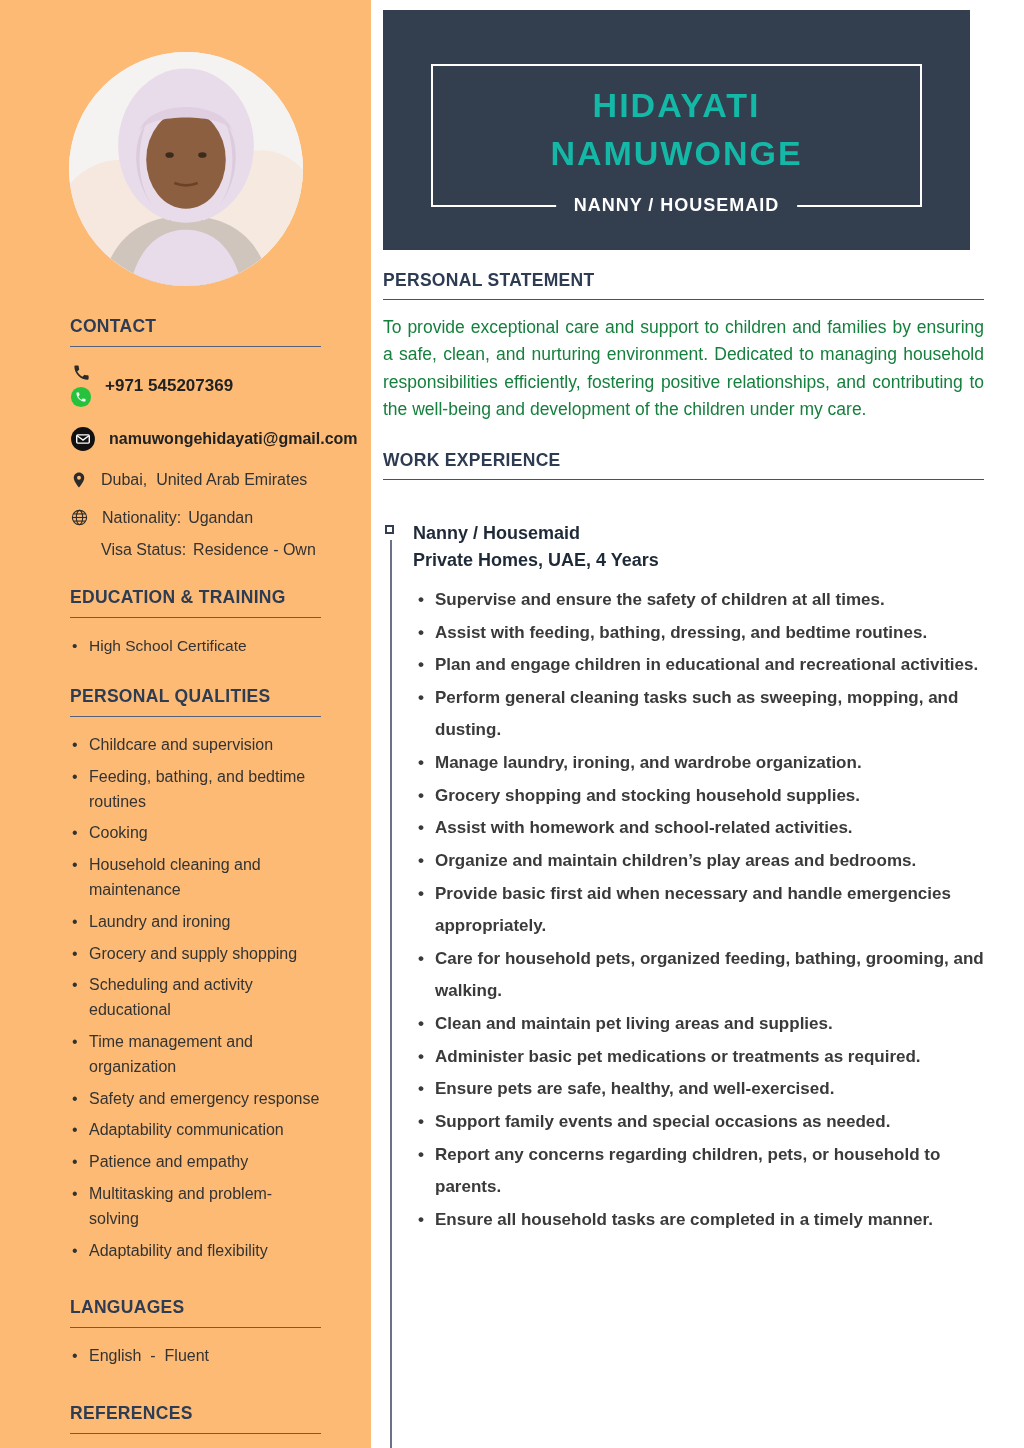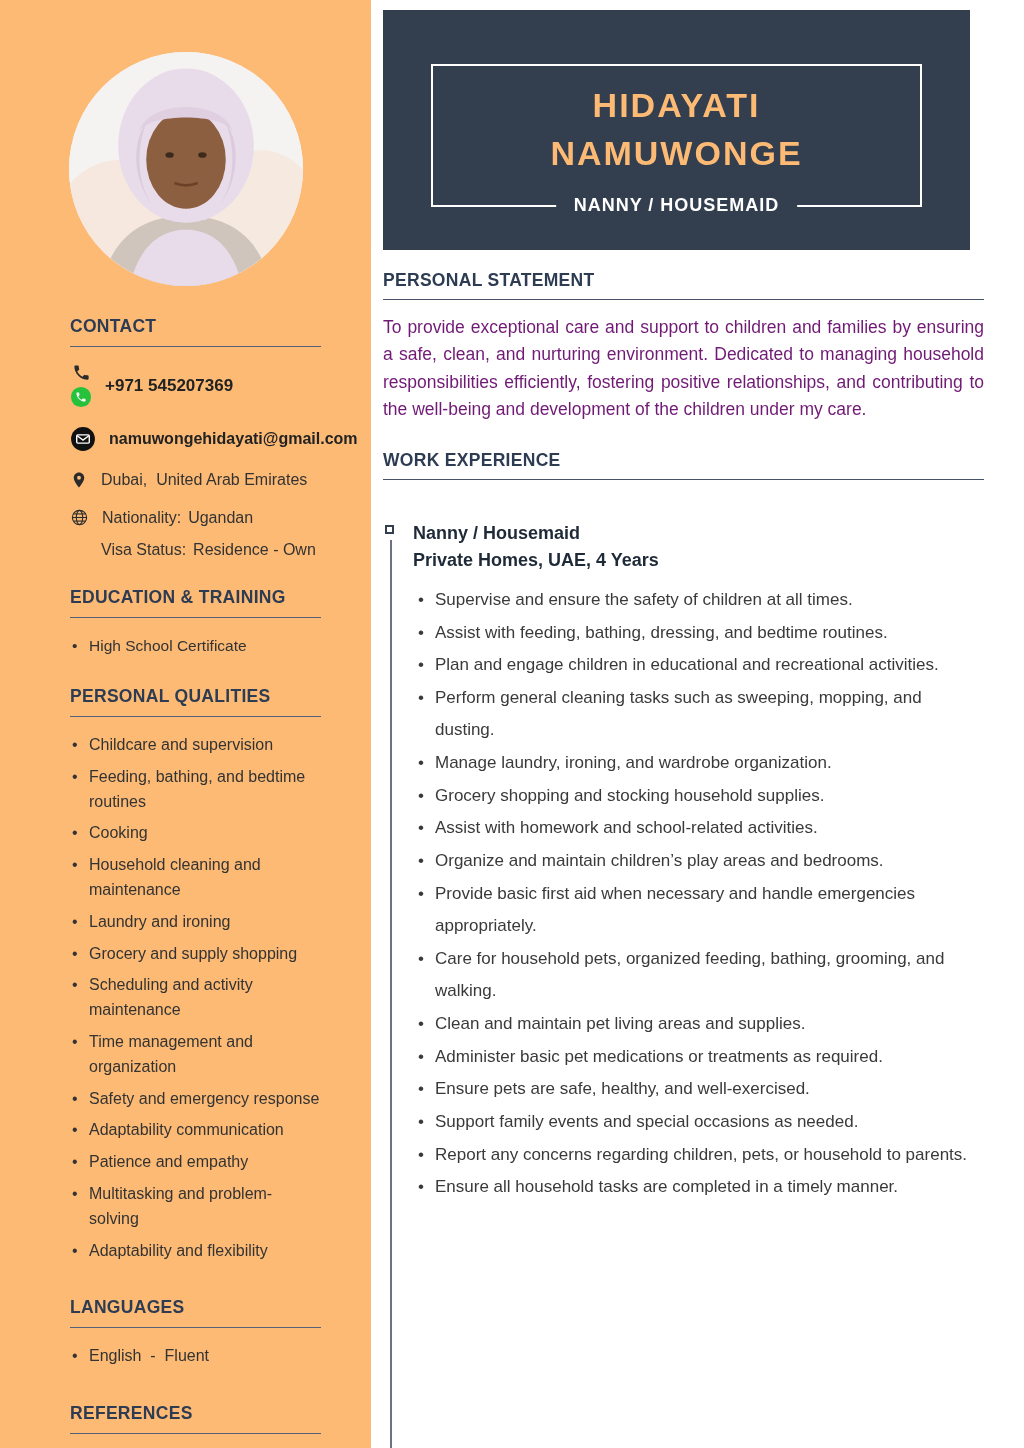--- a/index.html
+++ b/index.html
@@ -62,60 +62,60 @@
   }
   .name-block {
     background: #333e4f; margin-right: 14px;
     height: 240px; padding: 54px 48px 0 48px;
   }
   .title-box {
     border: 2px solid #ffffff; position: relative;
     text-align: center; padding: 16px 10px 28px 10px;
   }
   .name-line {
-    color: #fdba74; font-size: 34px; font-weight: bold;
+    color: #14b8a6; font-size: 34px; font-weight: bold;
     letter-spacing: 2px; line-height: 1.4;
   }
   .role {
     position: absolute; left: 50%; bottom: 0;
     transform: translate(-50%, 50%);
     background: #333e4f; color: #ffffff;
     font-size: 18px; font-weight: bold; letter-spacing: 1px;
     padding: 0 18px; white-space: nowrap;
   }
 
   .section-heading {
     font-size: 17.5px; font-weight: bold; color: #2d3c52;
     letter-spacing: 0.3px; margin: 0 0 14px 0; padding-bottom: 8px;
     border-bottom: 1px solid #46526a;
   }
   .statement-heading { margin-top: 20px; }
   .experience-heading { margin-top: 26px; }
 
   .statement-text {
     margin: 0; font-size: 17.5px; line-height: 1.57;
-    color: #701a75; text-align: justify;
+    color: #15803d; text-align: justify;
   }
 
   .experience-body { position: relative; flex: 1; padding-left: 30px; margin-top: 8px; }
   .timeline-line {
     position: absolute; left: 7px; top: 20px; bottom: 0;
     width: 2px; background: #6a7284;
   }
   .timeline-marker {
     position: absolute; left: 2px; top: 5px;
     width: 9px; height: 9px; border: 2px solid #333e4f; background: #fff;
   }
   .job-title, .job-subtitle {
     font-size: 18px; font-weight: bold; color: #1f2a38; line-height: 1.5;
   }
   .bullets { list-style: none; margin: 10px 0 0 0; padding: 0; }
   .bullets li {
     position: relative; padding-left: 22px;
-    font-size: 17px; color: #3a3a3a; line-height: 1.92;
+    font-size: 17px; color: #3a3a3a; line-height: 1.92; font-weight: bold;
   }
   .bullets li::before { content: "•"; position: absolute; left: 5px; color: #3a3a3a; }
 </style>
 </head>
 <body>
 
 <div class="page">
 
   <aside class="sidebar">
 
@@ -209,21 +209,21 @@
 
     <section class="sb-section gap-md">
       <h2 class="sb-heading">PERSONAL QUALITIES</h2>
       <ul class="sb-list">
         <li>Childcare and supervision</li>
         <li>Feeding, bathing, and bedtime routines</li>
         <li>Cooking</li>
         <li>Household cleaning and maintenance</li>
         <li>Laundry and ironing</li>
         <li>Grocery and supply shopping</li>
-        <li>Scheduling and activity maintenance</li>
+        <li>Scheduling and activity educational</li>
         <li>Time management and organization</li>
         <li>Safety and emergency response</li>
         <li>Adaptability communication</li>
         <li>Patience and empathy</li>
         <li>Multitasking and problem-solving</li>
         <li>Adaptability and flexibility</li>
       </ul>
     </section>
 
     <section class="sb-section gap-lg">

